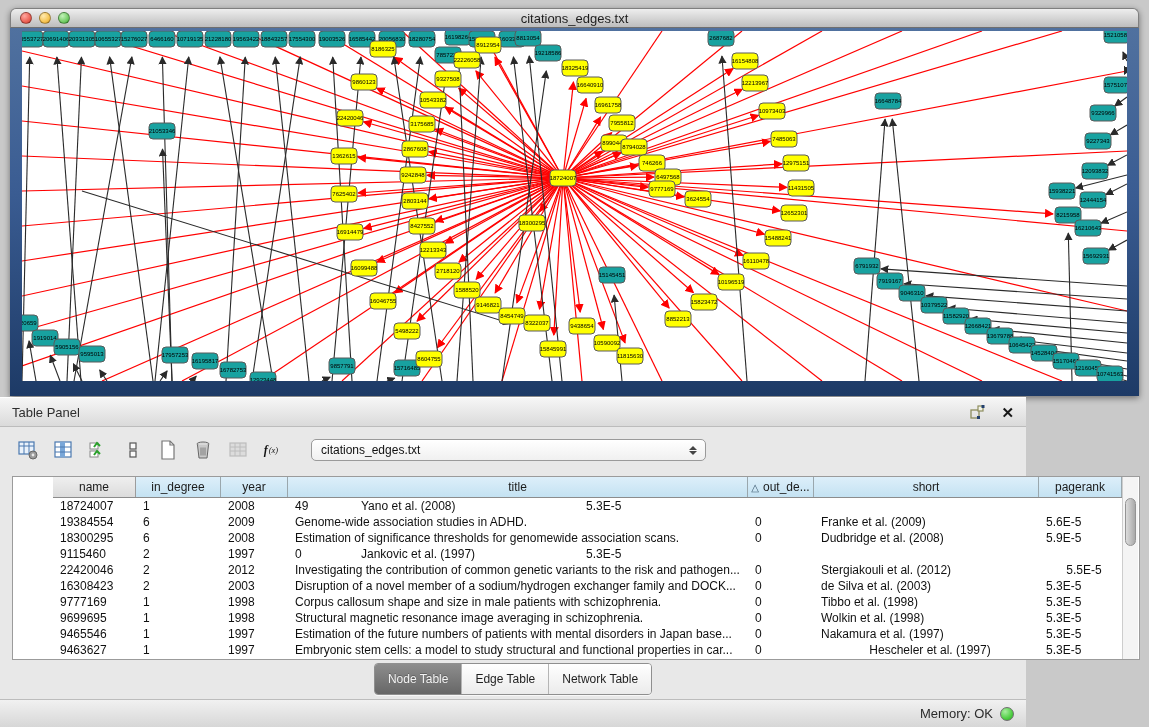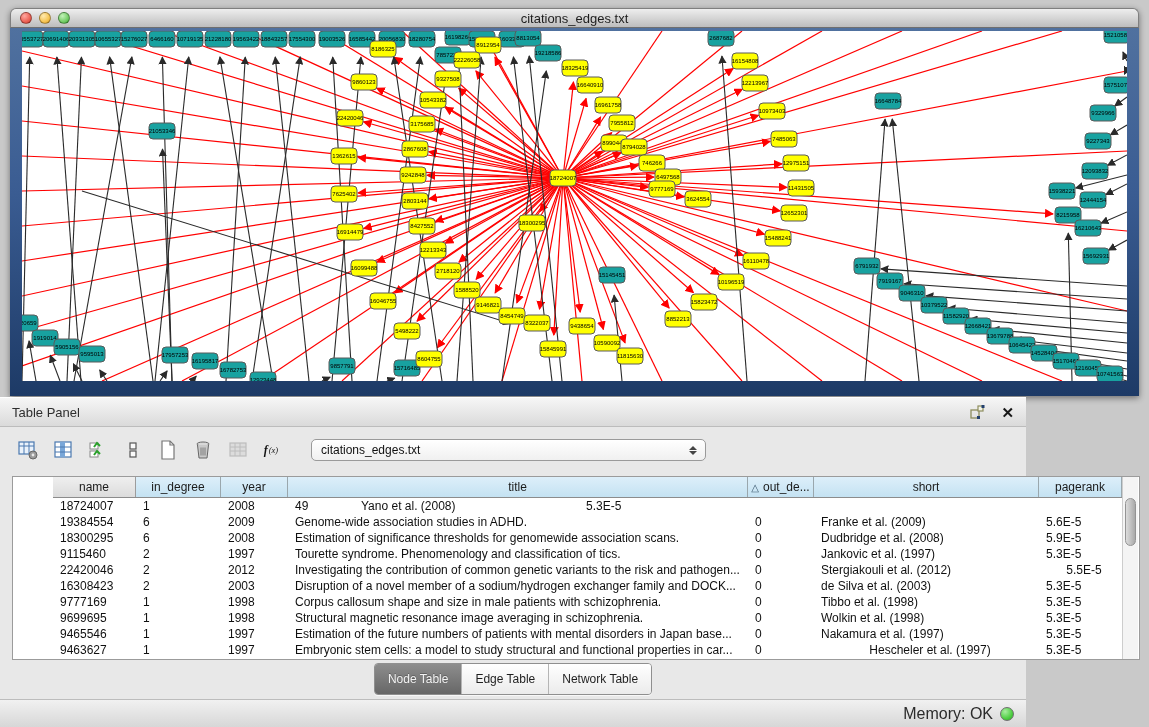--- a/index.html
+++ b/index.html
@@ -66,21 +66,21 @@
   .segmented{display:flex;border:1px solid #8f8f8f;border-radius:4px;overflow:hidden;
       box-shadow:0 1px 0 rgba(255,255,255,.7);}
   .segment{padding:8px 13px;font-size:12px;color:#1f1f1f;background:linear-gradient(#ffffff,#ebebeb);
       border-left:1px solid #b5b5b5;cursor:default;}
   .segment:first-child{border-left:none;}
   .segment.active{background:linear-gradient(#8d8d8d,#676767);color:#f2f2f2;text-shadow:0 -1px 0 rgba(0,0,0,.25);}
 
   .status-bar{margin-top:auto;height:28px;background:linear-gradient(#f1f1f1,#d7d7d7);
       border-top:1px solid #bcbcbc;display:flex;align-items:center;justify-content:flex-end;
       padding-right:12px;gap:7px;box-sizing:border-box;}
-  .mem-text{font-size:16px;color:#2b2b2b;}
+  .mem-text{font-size:13px;color:#2b2b2b;}
   .mem-dot{width:14px;height:14px;border-radius:50%;border:1px solid #6f6f6f;box-sizing:border-box;
       background:radial-gradient(circle at 35% 30%,#a8eda0,#4fcf43 60%,#2aa822);}
 </style>
 </head>
 <body>
 
 <div class="graph-window">
   <div class="titlebar">
     <div class="traffic">
       <div class="light red"></div>
@@ -822,21 +822,20 @@
             <div class="td" style="width: 67px;">2008</div>
             <div class="td" style="width: 460px;">Estimation of significance thresholds for genomewide association scans.</div>
             <div class="td" style="width: 66px;">0</div>
             <div class="td" style="width: 225px;">Dudbridge et al. (2008)</div>
             <div class="td" style="width: 83px;">5.9E-5</div>
           </div>
           <div class="tr">
             <div class="td" style="width: 83px;">9115460</div>
             <div class="td" style="width: 85px;">2</div>
             <div class="td" style="width: 67px;">1997</div>
-            <div class="td" style="width: 460px;">Tourette syndrome. Phenomenology and classification of tics.</div>
             <div class="td" style="width: 66px;">0</div>
             <div class="td" style="width: 225px;">Jankovic et al. (1997)</div>
             <div class="td" style="width: 83px;">5.3E-5</div>
           </div>
           <div class="tr">
             <div class="td" style="width: 83px;">22420046</div>
             <div class="td" style="width: 85px;">2</div>
             <div class="td" style="width: 67px;">2012</div>
             <div class="td" style="width: 460px;">Investigating the contribution of common genetic variants to the risk and pathogen...</div>
             <div class="td" style="width: 66px;">0</div>

